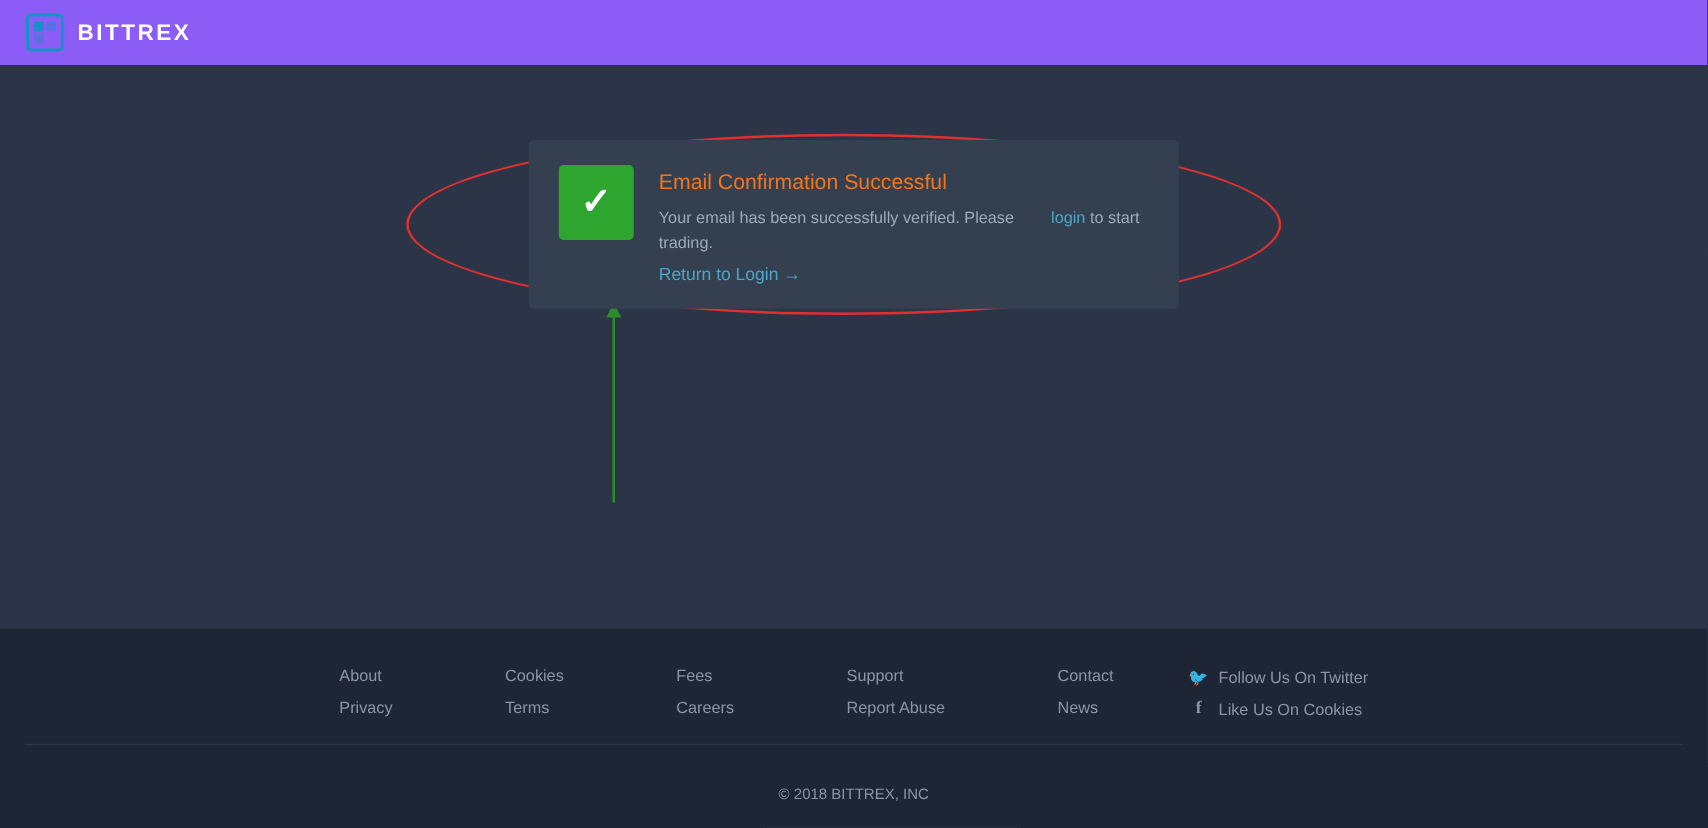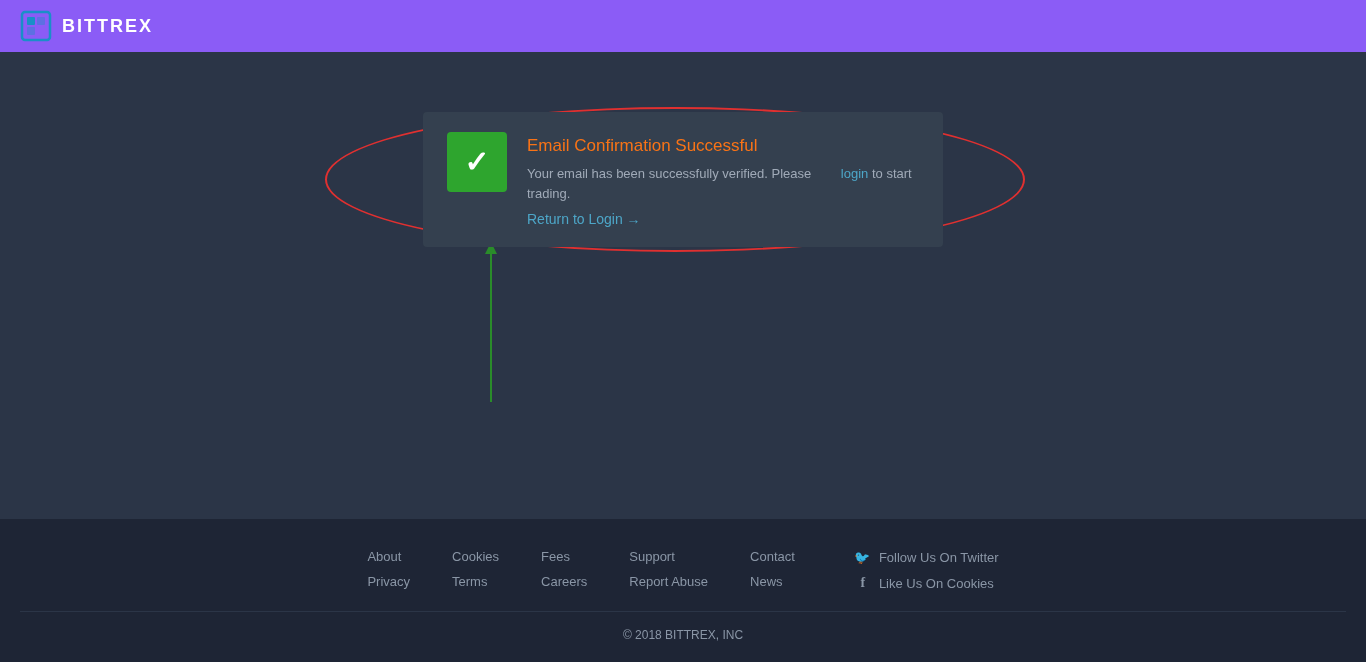--- a/index.html
+++ b/index.html
@@ -200,21 +200,21 @@
       font-size: 14px;
       color: #8a96a6;
     }
 
     .footer-copyright {
       text-align: center;
       color: #8a96a6;
       font-size: 12px;
       margin-top: 10px;
       border-top: 1px solid #2b3547;
-      padding-top: 16px;
+      padding-top: 32px;
     }
   </style>
 </head>
 <body>
 
 <header class="header">
   <div class="logo-container">
     <svg class="logo-icon" viewBox="0 0 32 32" fill="none" xmlns="http://www.w3.org/2000/svg">
       <rect x="2" y="2" width="28" height="28" rx="3" stroke="#1a8fc8" stroke-width="2.5" fill="none"></rect>
       <rect x="7" y="7" width="8" height="8" rx="1" fill="#1a8fc8"></rect>
@@ -243,21 +243,21 @@
         <span>to start trading.</span>
       </p>
       <a href="#" class="return-login-link">Return to Login →</a>
     </div>
   </div>
 </main>
 
 <footer class="footer">
   <div class="footer-links">
 
-    <div id="footer-cols-container" style="display:flex;gap:42px;flex-wrap:wrap;">
+    <div id="footer-cols-container" style="display:flex;gap:90px;flex-wrap:wrap;">
         <div class="footer-column">
           <a class="footer-link" href="#">About</a>
           <a class="footer-link" href="#">Privacy</a>
         </div>
         <div class="footer-column">
           <a class="footer-link" href="#">Cookies</a>
           <a class="footer-link" href="#">Terms</a>
         </div>
         <div class="footer-column">
           <a class="footer-link" href="#">Fees</a>

